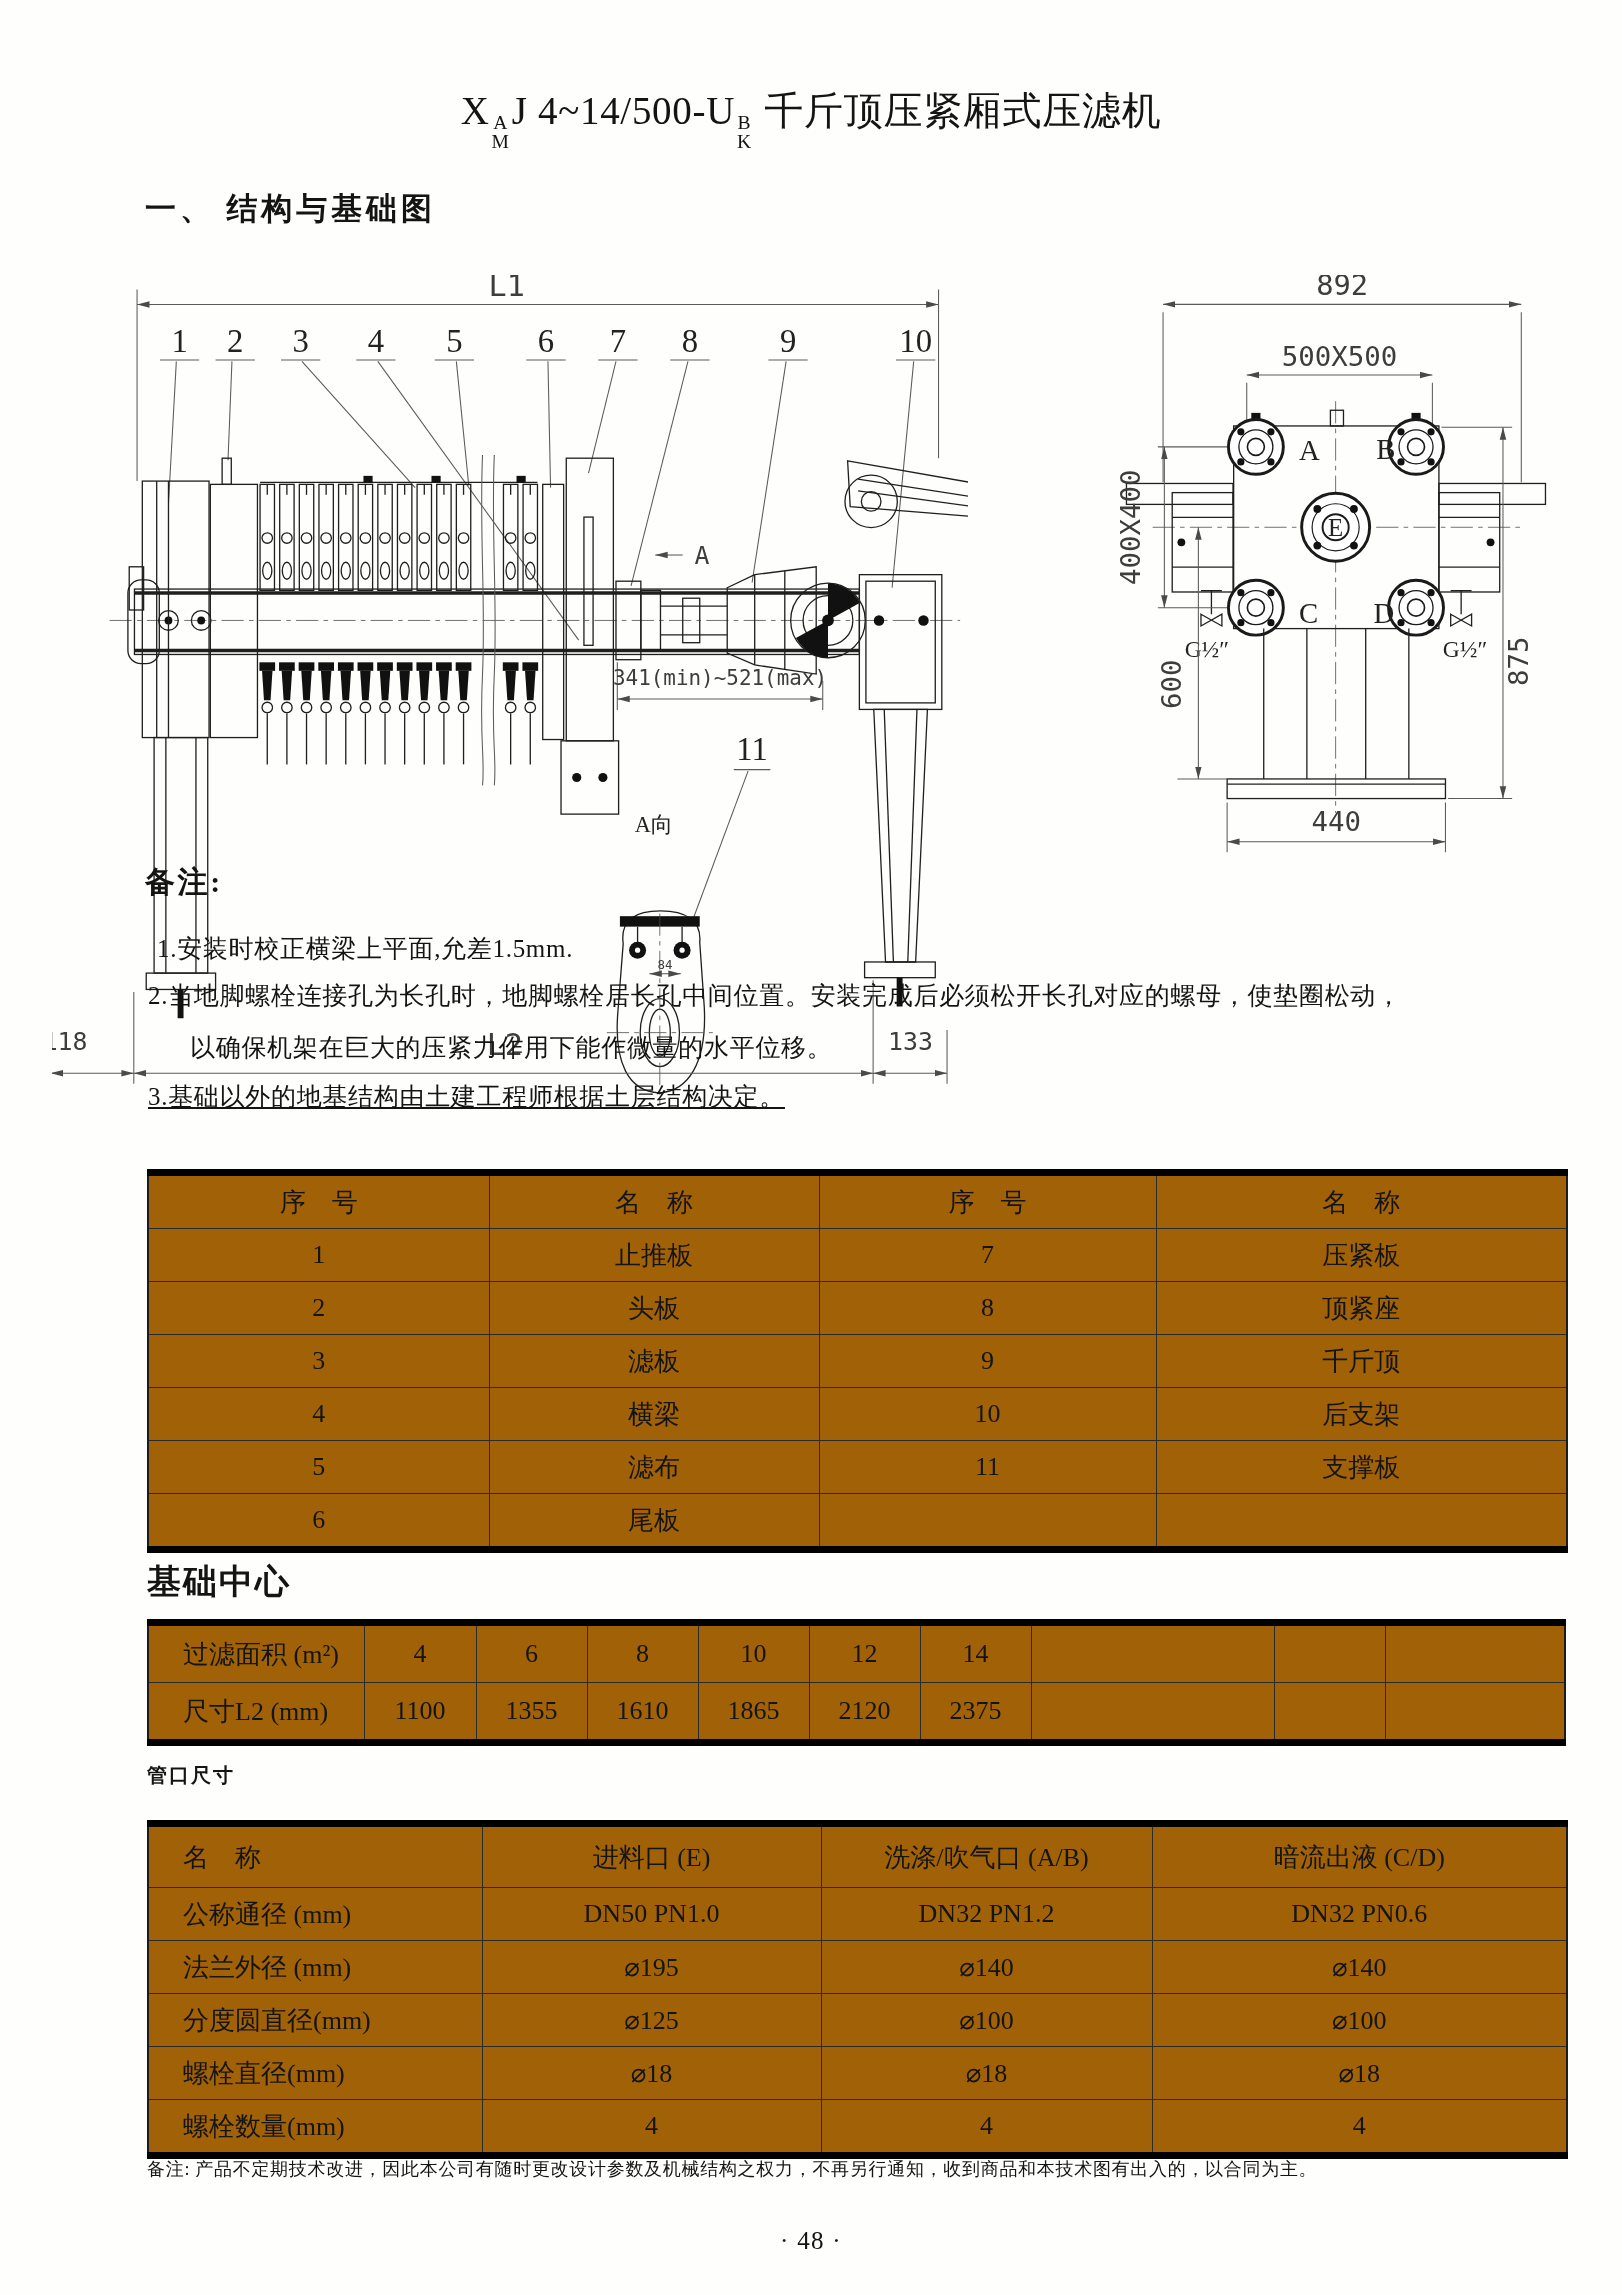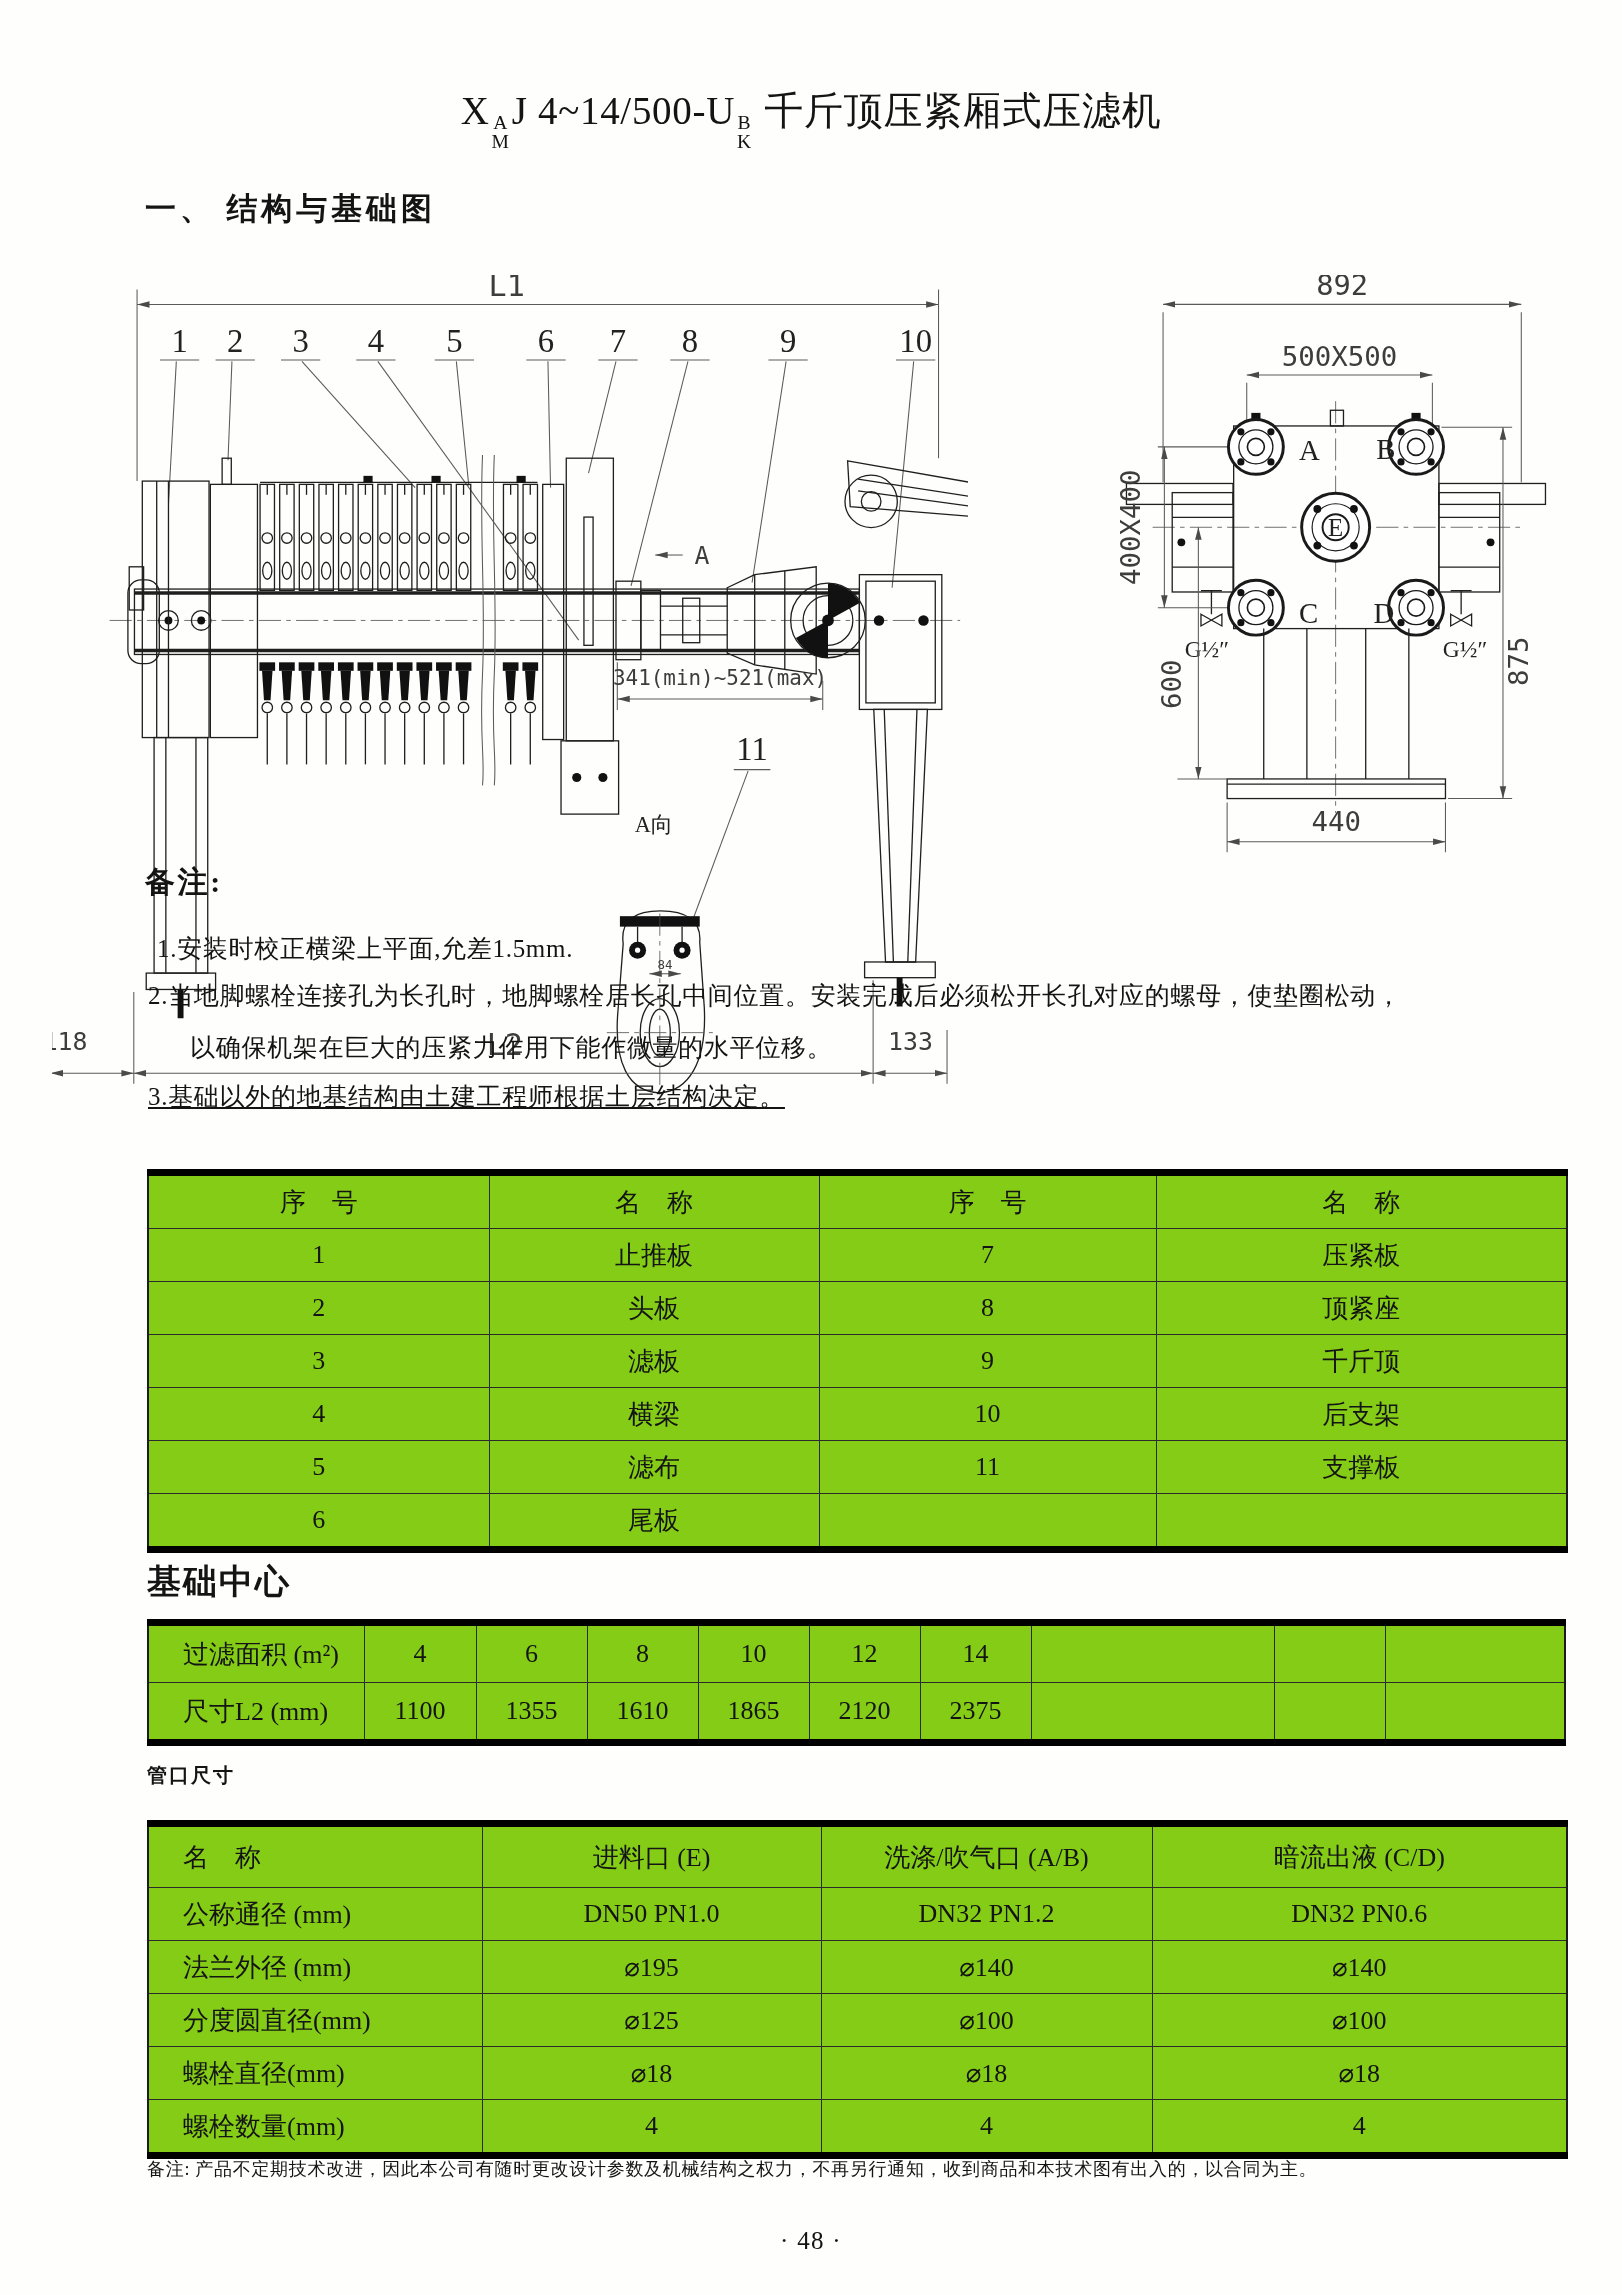--- a/index.html
+++ b/index.html
@@ -20,21 +20,21 @@
   .n1 { top:932px; left:157px; }
   .n2a { top:979px; left:148px; }
   .n2b { top:1031px; left:190px; }
   .n3 { top:1080px; left:148px;text-decoration:underline; }
   .t-foundation-hdg { top:1559px; left:147px; font-size:34px; letter-spacing:2px; }
   .t-pipe-hdg { top:1762px; left:147px; font-size:20px; letter-spacing:2px; }
   .footer { top:2157px; left:147px; width:1433px; font-size:18px; letter-spacing:0.7px; white-space:nowrap; }
   .pagenum { top:2227px; left:0; width:100%; text-align:center; font-size:25px; letter-spacing:1.3px; }
 
   table.tbl {
-    border-collapse:collapse; table-layout:fixed; background:#84cc16;
+    border-collapse:collapse; table-layout:fixed; background:#a16207;
     border-top:7.2px solid #000; border-bottom:7.2px solid #000;
     border-left:2px solid #1c1c1c; border-right:2px solid #1c1c1c;padding-left:8px;
   }
   table.tbl td { border:1.3px solid #2b2b2b; text-align:center; font-size:26px; overflow:hidden; }
   .parts { left:147px; top:1169px; width:1419px; }
   .parts td { height:50px; }
   .found { left:147px; top:1619px; width:1419px; }
   .found td { height:54px; }
   .pipe { left:147px; top:1820px; width:1419px; }
   .pipe td { height:50px; }

